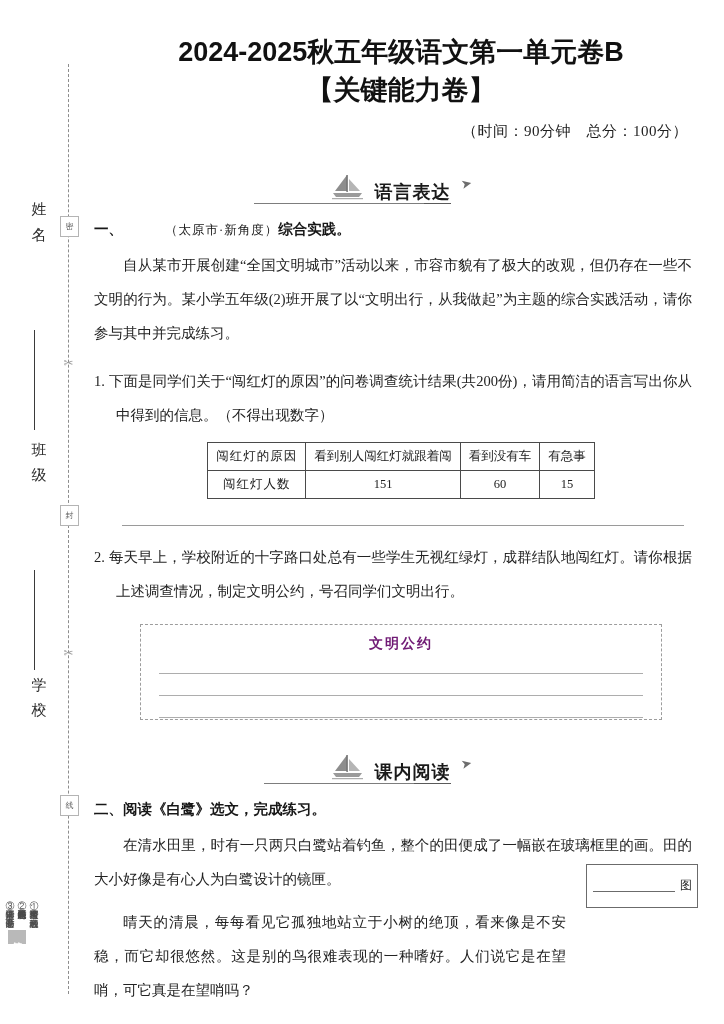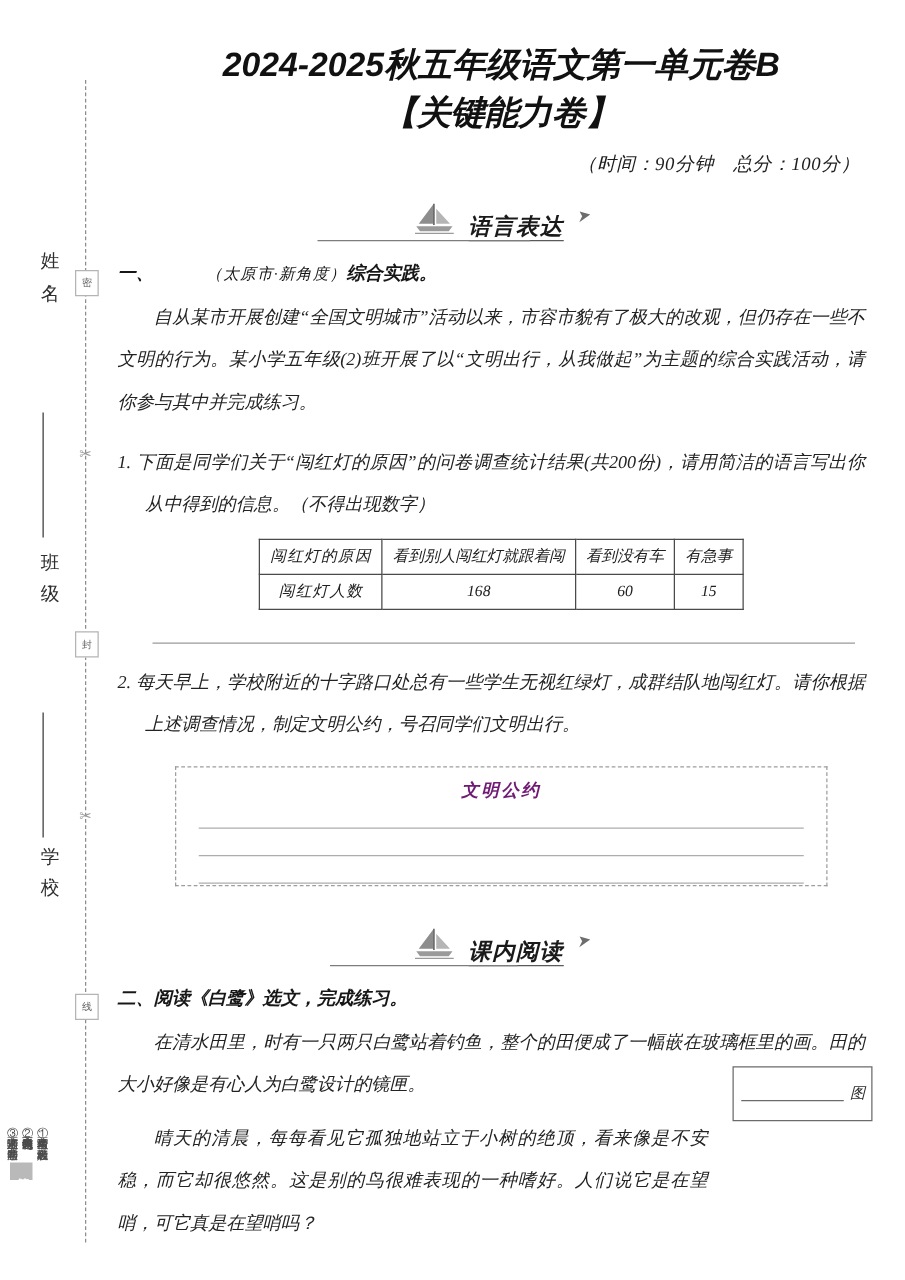--- a/index.html
+++ b/index.html
@@ -120,21 +120,20 @@
     white-space: nowrap;
   }
 
   
   .content {
     position: absolute;
     left: 88px;
     top: 0;
     width: 626px;
     height: 877px;
-    font-style: italic;
   }
 
   .title-main {
     margin: 36px 0 0 0;
     text-align: center;
     font-family: "Liberation Sans", "DejaVu Sans", sans-serif;
     font-weight: bold;
     font-size: 27px;
     letter-spacing: 0px;
     color: #111;
@@ -156,21 +155,21 @@
     color: #1d1d1d;
     letter-spacing: 0.5px;
   }
 
   
   .banner {
     display: flex;
     align-items: flex-end;
     justify-content: center;
     gap: 10px;
-    margin-top: 18px;
+    margin-top: 29px;
     position: relative;
     height: 34px;
   }
   .banner .boat {
     display: block;
   }
   .banner-text {
     font-family: "Liberation Sans", "DejaVu Sans", sans-serif;
     font-weight: bold;
     font-size: 18px;
@@ -379,21 +378,21 @@
       <table class="survey">
         <tbody>
             <tr>
           <td class="label-cell">闯红灯的原因</td>
           <td>看到别人闯红灯就跟着闯</td>
           <td>看到没有车</td>
           <td>有急事</td>
         </tr>
         <tr>
           <td class="label-cell">闯红灯人数</td>
-          <td>168</td>
+          <td>151</td>
           <td>60</td>
           <td>15</td>
         </tr>
       </tbody>
         </table>
     </div>
 
     <div class="answer-rule"></div>
 
     <div class="qitem">

